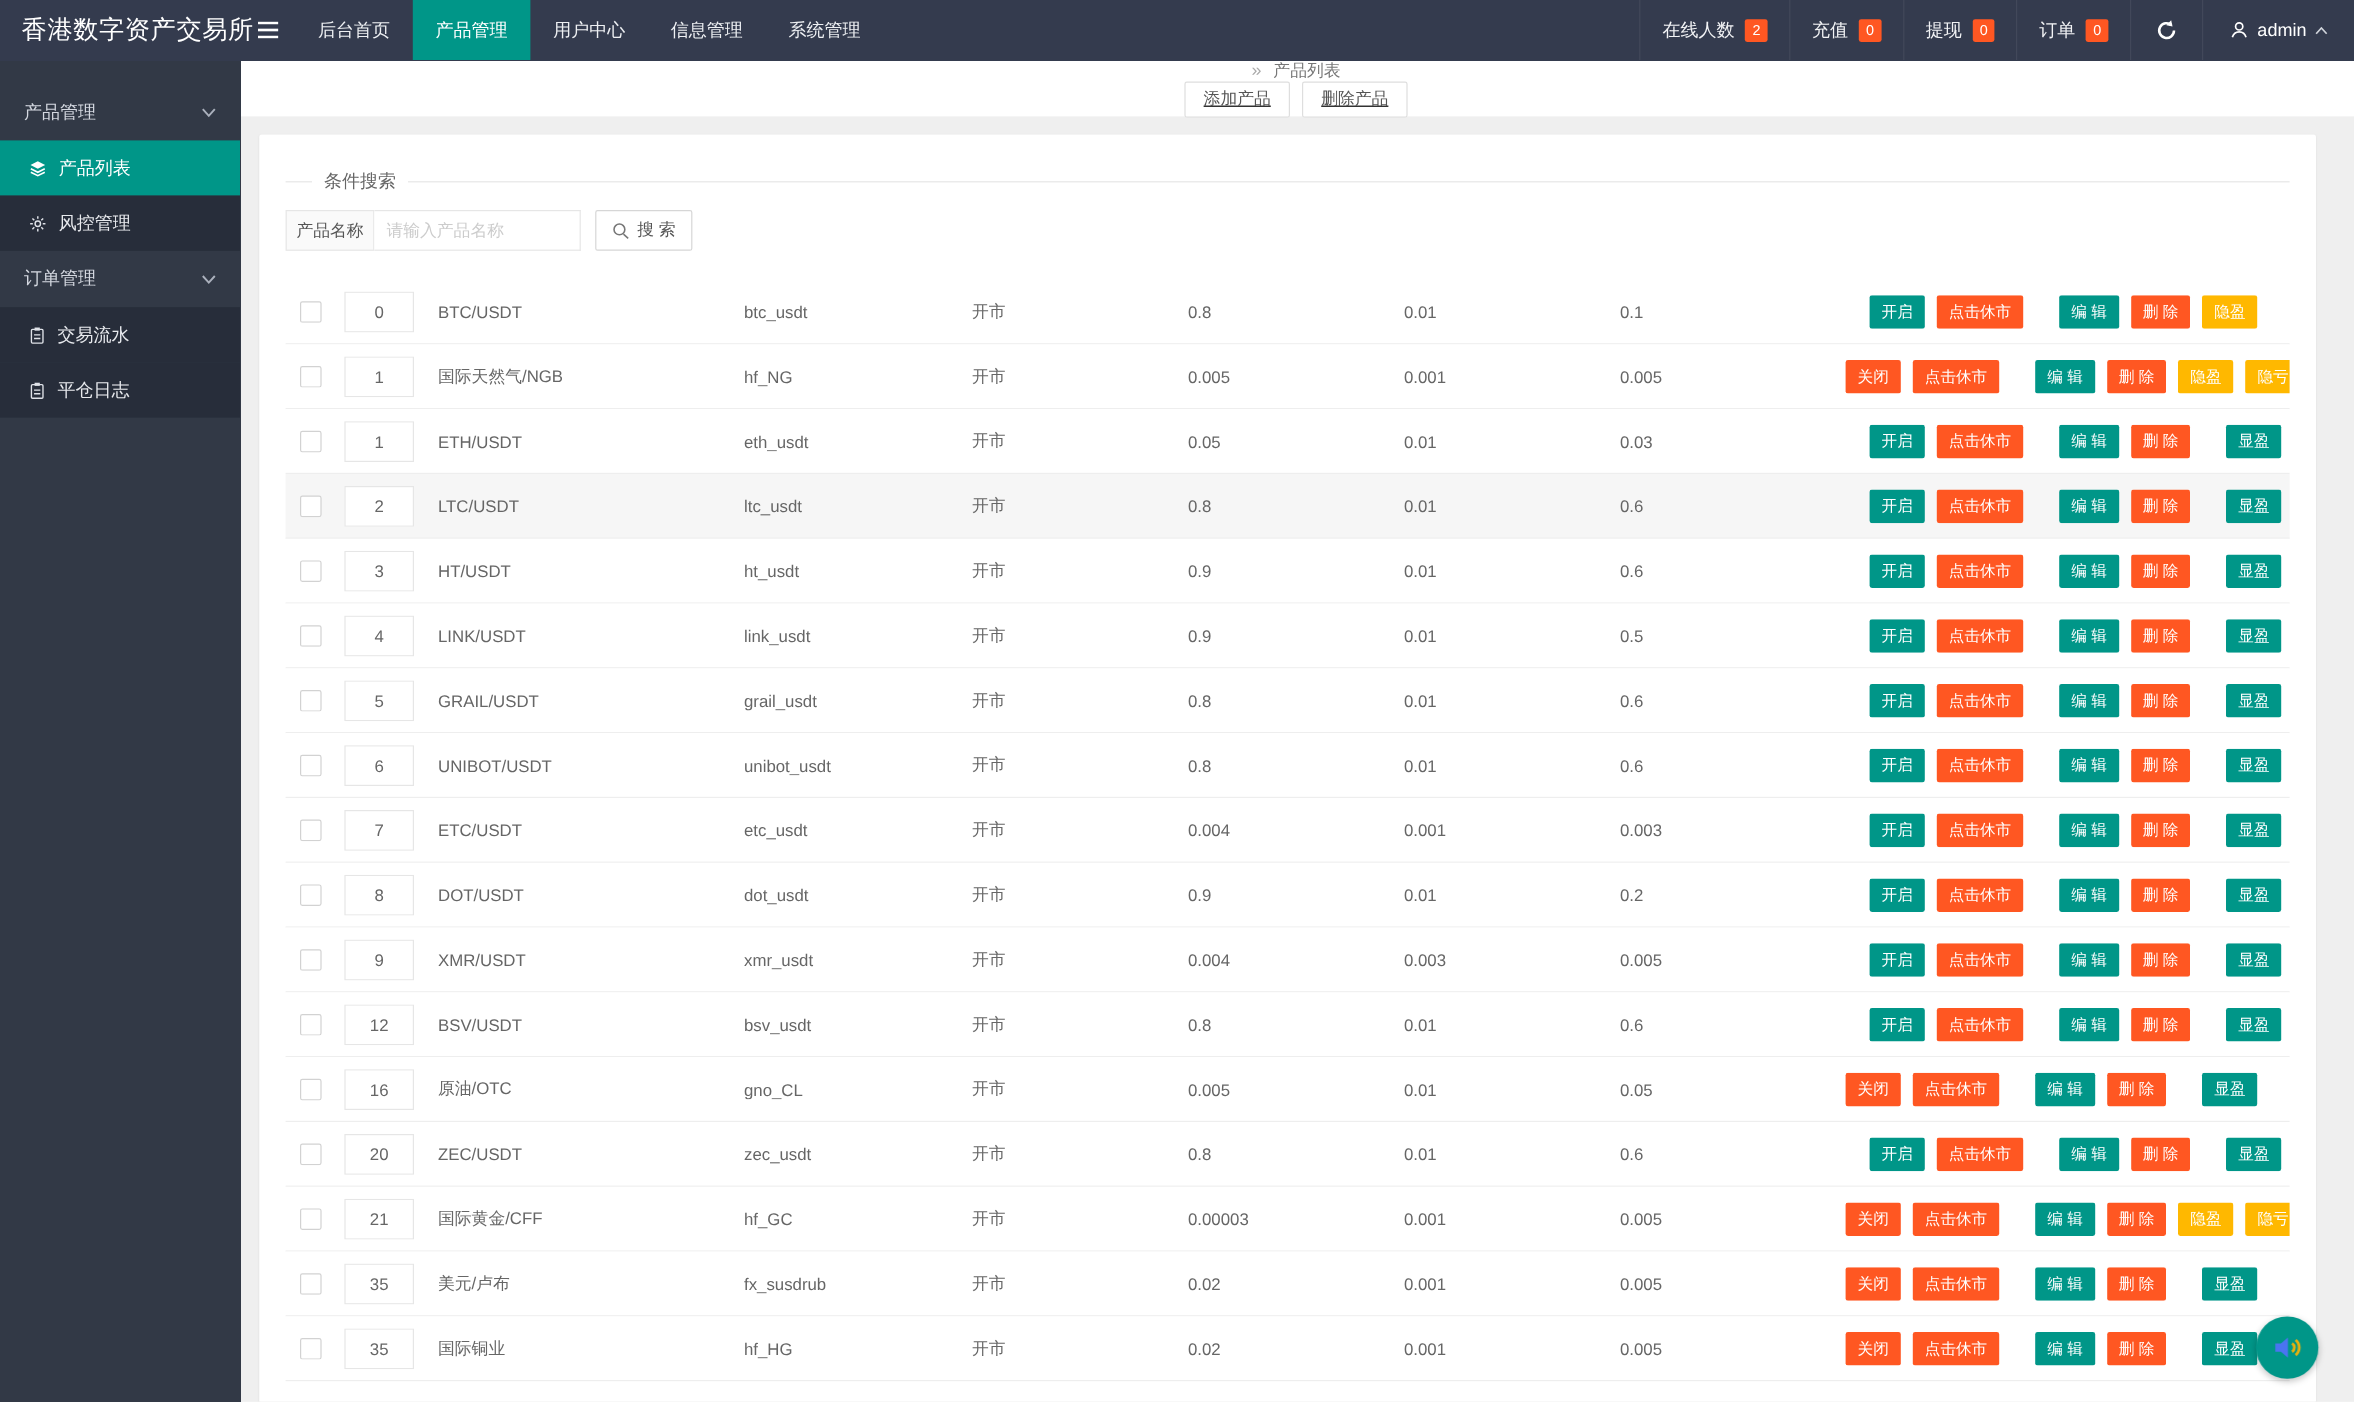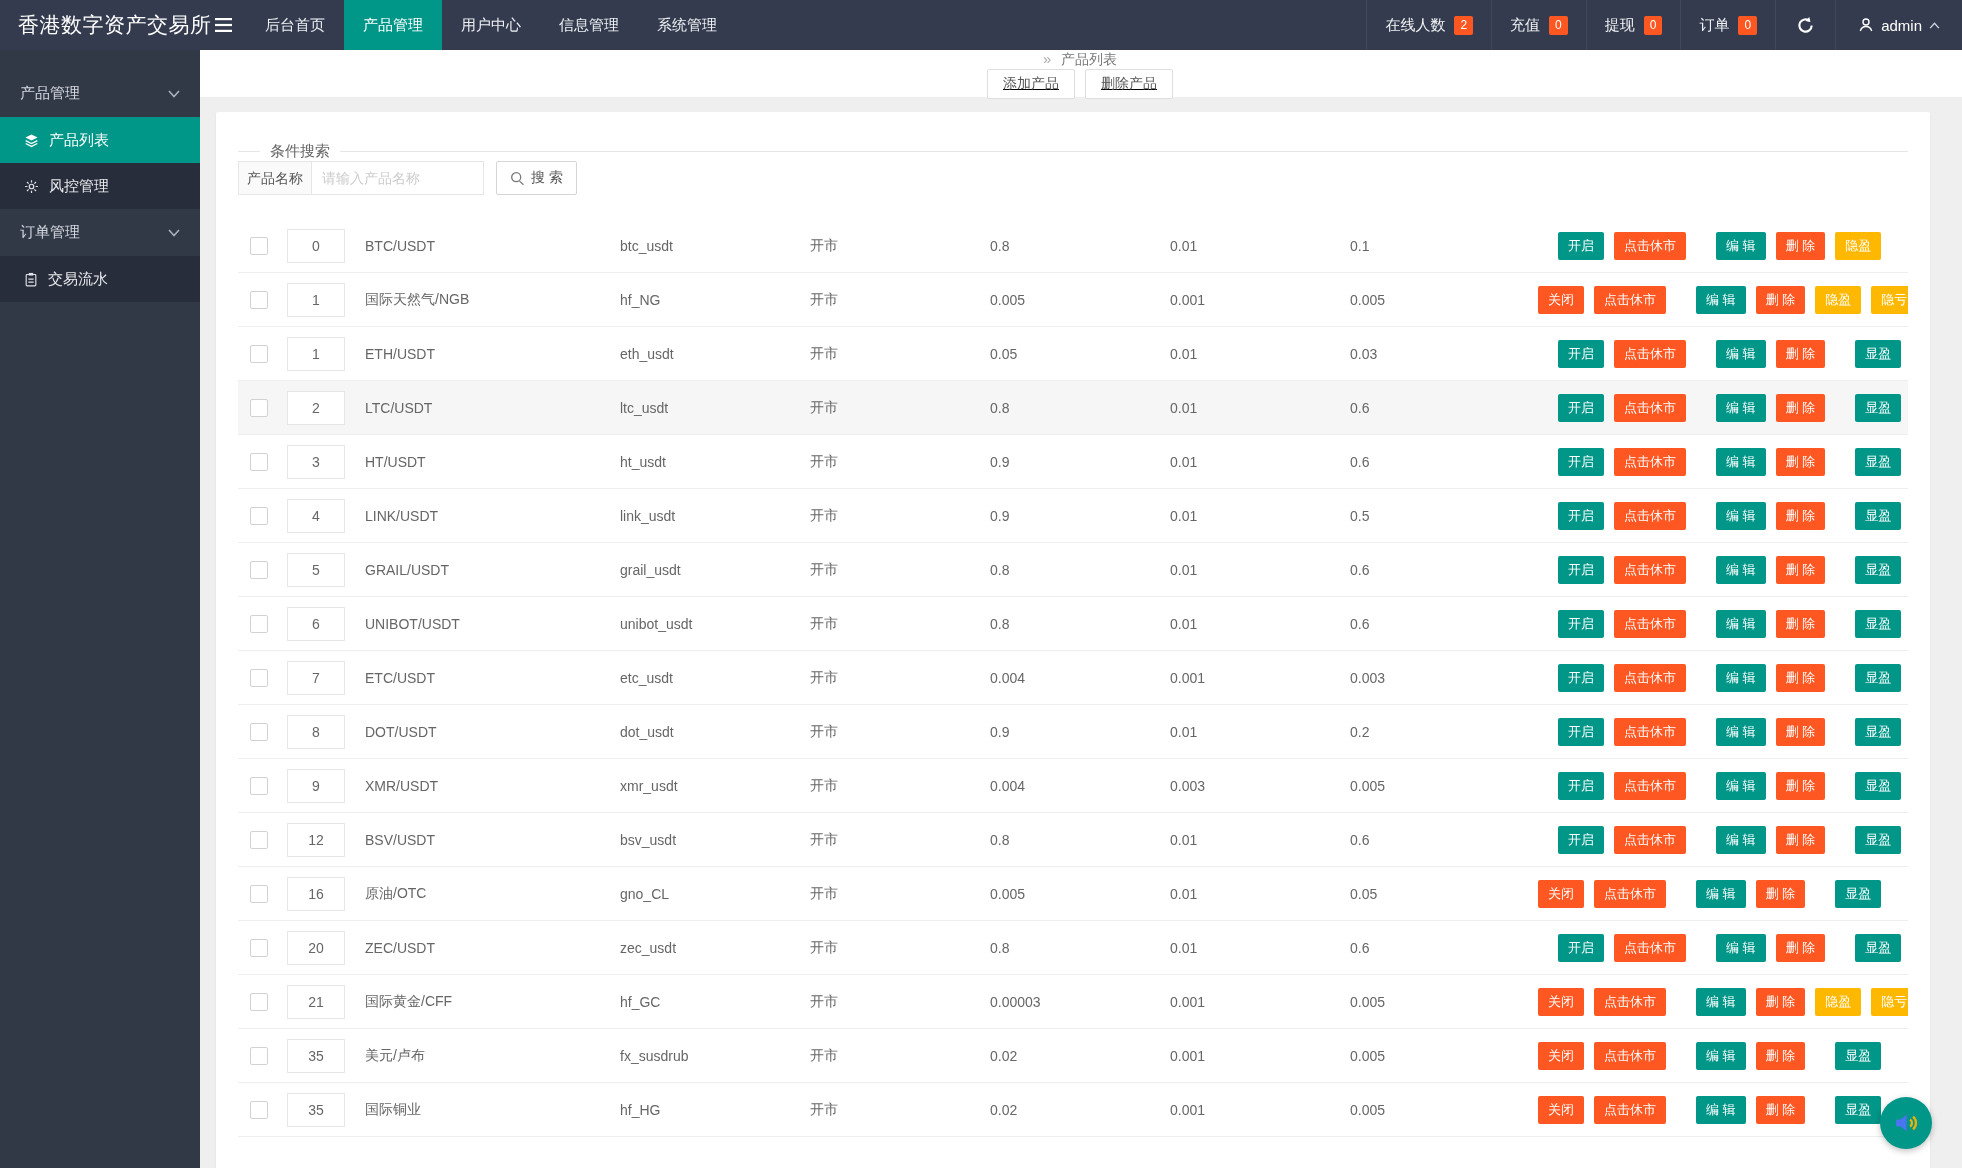--- a/index.html
+++ b/index.html
@@ -46,21 +46,21 @@
   .ghost-btn { height:30px; padding:0 15px; background:#fff; border:1px solid #dedede;
     border-radius:2px; color:#555; font-size:14px; cursor:pointer; }
 
   .content { padding:15px 32px 0 16px; }
   .card { background:#fff; border-radius:2px; box-shadow:0 1px 2px rgba(0,0,0,0.08);
     padding:30px 22px 40px 22px; min-height:1100px; }
 
   fieldset.search-field { border:none; border-top:1px solid #e6e6e6; }
   fieldset.search-field legend { margin-left:22px; padding:0 10px; font-size:15px; color:#666; }
 
-  .search-row { display:flex; align-items:flex-end; }
+  .search-row { display:flex; align-items:flex-end; margin-top:14px; }
   .addon { height:34px; line-height:32px; padding:0 8px; background:#fafafa;
     border:1px solid #e6e6e6; color:#555; font-size:14px; }
   .search-input { height:34px; width:172px; border:1px solid #e6e6e6; border-left:none;
     padding:0 10px; font-size:14px; color:#666; outline:none; }
   .search-input::placeholder { color:#ccc; }
   .search-btn { margin-left:12px; height:34px; padding:0 13px; background:#fff;
     border:1px solid #d6d6d6; border-radius:2px; color:#555; font-size:14px;
     display:flex; align-items:center; gap:6px; cursor:pointer; }
 
   
@@ -178,20 +178,28 @@
     </svg>
   </div>
   <div class="side-item">
     <svg width="14" height="15" viewBox="0 0 16 17">
       <rect x="2.5" y="2.8" width="11" height="13" rx="1" fill="none" stroke="#dfe2e8" stroke-width="1.3"></rect>
       <rect x="5.5" y="1" width="5" height="3" fill="#dfe2e8"></rect>
       <path d="M5 8h6 M5 11.5h6" stroke="#dfe2e8" stroke-width="1.3"></path>
     </svg>
     <span>交易流水</span>
   </div>
+  <div class="side-item">
+    <svg width="14" height="15" viewBox="0 0 16 17">
+      <rect x="2.5" y="2.8" width="11" height="13" rx="1" fill="none" stroke="#dfe2e8" stroke-width="1.3"></rect>
+      <rect x="5.5" y="1" width="5" height="3" fill="#dfe2e8"></rect>
+      <path d="M5 8h6 M5 11.5h6" stroke="#dfe2e8" stroke-width="1.3"></path>
+    </svg>
+    <span>平仓日志</span>
+  </div>
 </div>
 
 <div class="main">
   <div class="crumb-bar">
     <div class="crumb">
       <span class="sep">»</span>
       <span>产品列表</span>
     </div>
     <div class="page-actions">
       <button class="ghost-btn">添加产品</button>

